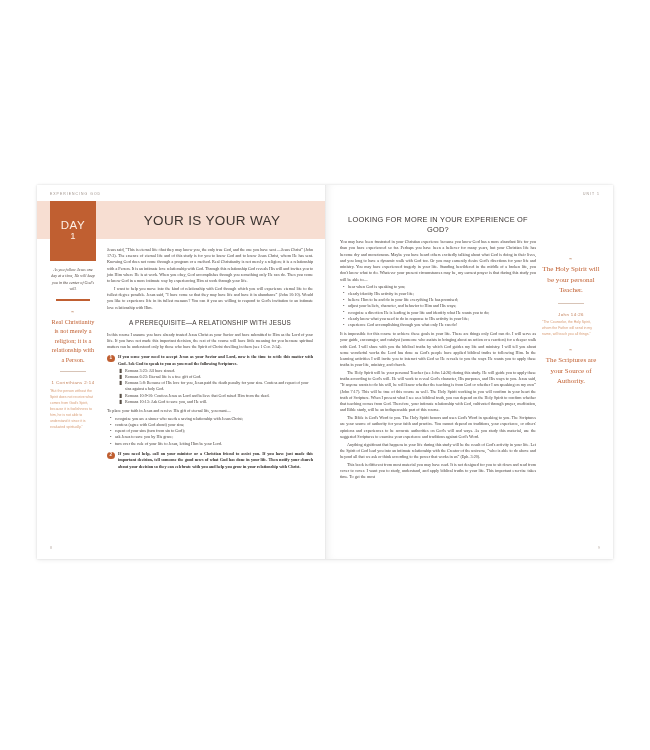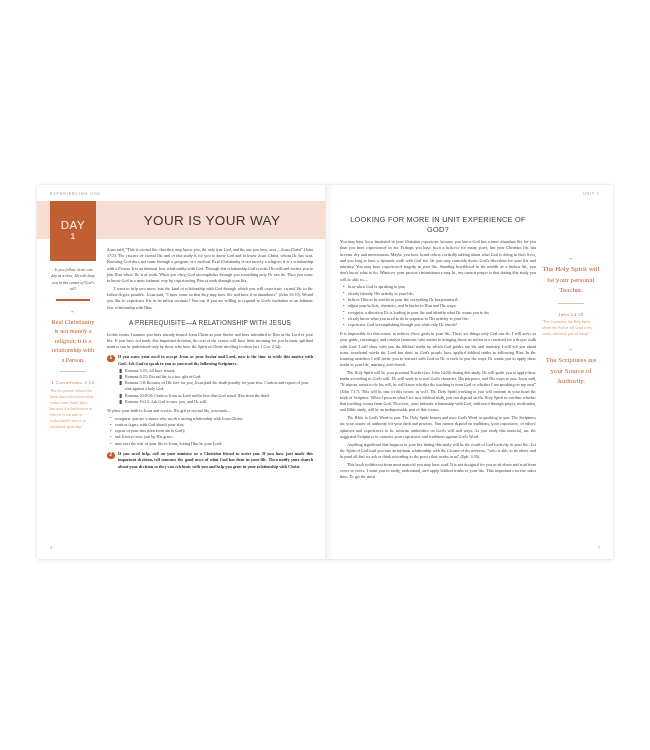--- a/index.html
+++ b/index.html
@@ -273,21 +273,21 @@
       </div>
 
       <div class="folio l">8</div>
     </div>
 
     <div class="page right">
 
       <div class="runhead r">UNIT 1</div>
 
       <div class="body-r">
-        <div class="secthead big">LOOKING FOR MORE IN UNIT EXPERIENCE OF GOD?</div>
+        <div class="secthead big">LOOKING FOR MORE IN YOUR EXPERIENCE OF GOD?</div>
 
         <p class="para">You may have been frustrated in your Christian experience because you know God has a more abundant life for you than you have experienced so far. Perhaps you have been a believer for many years, but your Christian life has become dry and monotonous. Maybe you have heard others excitedly talking about what God is doing in their lives, and you long to have a dynamic walk with God too. Or you may earnestly desire God's directions for your life and ministry. You may have experienced tragedy in your life. Standing bewildered in the middle of a broken life, you don't know what to do. Whatever your present circumstances may be, my earnest prayer is that during this study you will be able to—</p>
 
         <ul class="bul">
           <li>hear when God is speaking to you;</li>
           <li>clearly identify His activity in your life;</li>
           <li>believe Him to be and do in your life everything He has promised;</li>
           <li>adjust your beliefs, character, and behavior to Him and His ways;</li>
           <li>recognize a direction He is leading in your life and identify what He wants you to do;</li>
           <li>clearly know what you need to do in response to His activity in your life;</li>

